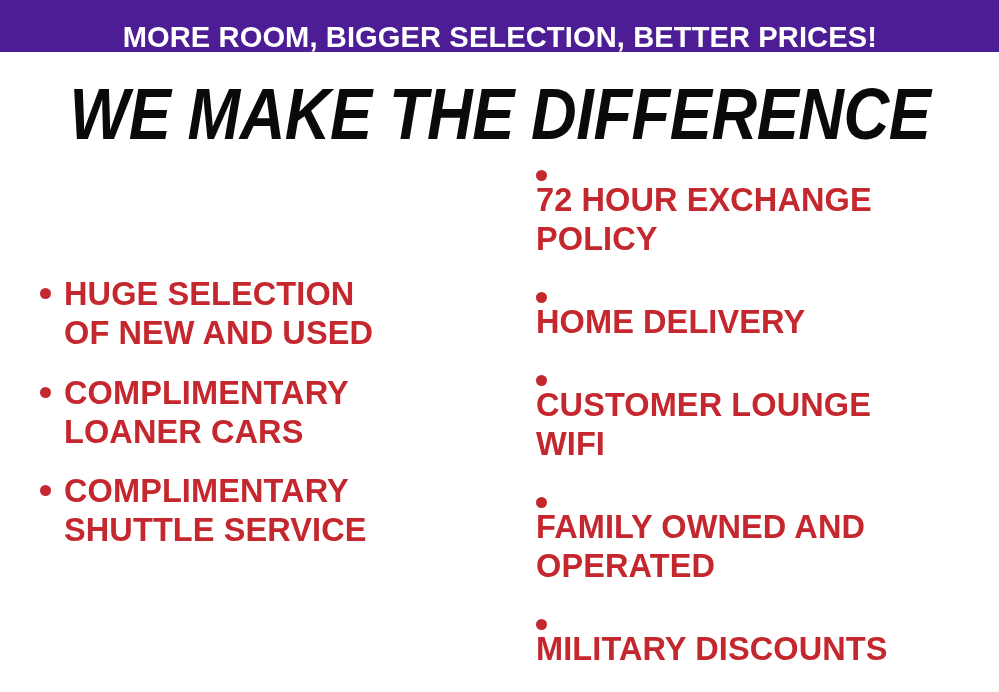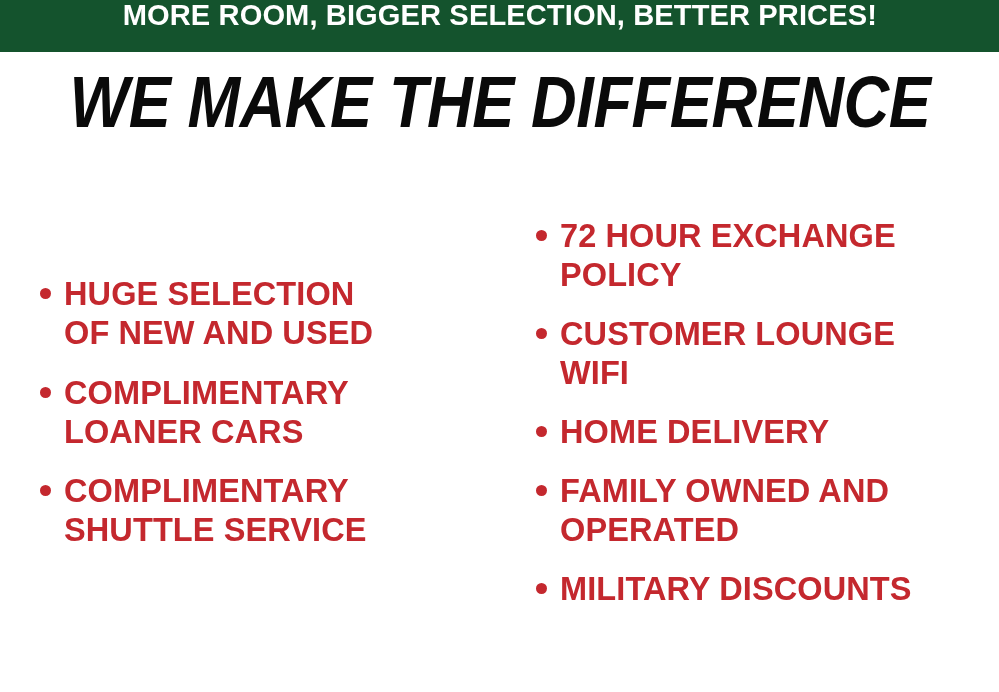--- a/index.html
+++ b/index.html
@@ -22,23 +22,23 @@
     position: relative;
     background: #ffffff;
     display: flex;
     flex-direction: column;
   }
 
   
   .ribbon {
     width: 100%;
     height: 52px;
-    background: #14532d;
-    display: flex;
-    align-items: flex-start;
+    background: #4c1d95;
+    display: flex;
+    align-items: flex-end;
     justify-content: center;
     flex: 0 0 52px;
     box-sizing: border-box;
   }
   .ribbon-text {
     color: #ffffff;
     font-family: "Liberation Sans", sans-serif;
     font-weight: bold;
     font-size: 30px;
     letter-spacing: 0.1px;
@@ -46,21 +46,21 @@
     white-space: nowrap;
     transform: scaleX(0.97);
     transform-origin: center;
     text-align: center;
   }
 
   
   .headline-wrap {
     flex: 0 0 96px;
     display: flex;
-    align-items: center;
+    align-items: flex-end;
     justify-content: center;
     padding-top: 4px;
     box-sizing: border-box;
   }
   .headline {
     color: #0a0a0a;
     font-family: "Liberation Sans", sans-serif;
     font-weight: bold;
     font-style: italic;
     font-size: 68px;
@@ -96,21 +96,21 @@
     padding-right: 0px;
   }
 
   .bullet-item {
     display: flex;
     flex-direction: row;
     align-items: flex-start;
     margin-bottom: 22px;
   }
   .col-left .bullet-item { margin-bottom: 21px; }
-  .col-right .bullet-item { margin-bottom: 20px; }
+  .col-right .bullet-item { margin-bottom: 20px; flex-direction: column; }
 
   .dot {
     flex: 0 0 auto;
     width: 11px;
     height: 11px;
     border-radius: 50%;
     background: #c4282e;
     margin-top: 13px;
     margin-right: 13px;
   }
@@ -169,31 +169,31 @@
     <div class="col col-right">
 
       <div class="bullet-item">
         <span class="dot"></span>
         <span class="bullet-text">72 HOUR EXCHANGE
 POLICY</span>
       </div>
 
       <div class="bullet-item">
         <span class="dot"></span>
+        <span class="bullet-text">HOME DELIVERY</span>
+      </div>
+
+      <div class="bullet-item">
+        <span class="dot"></span>
         <span class="bullet-text">CUSTOMER LOUNGE
 WIFI</span>
       </div>
 
       <div class="bullet-item">
         <span class="dot"></span>
-        <span class="bullet-text">HOME DELIVERY</span>
-      </div>
-
-      <div class="bullet-item">
-        <span class="dot"></span>
         <span class="bullet-text">FAMILY OWNED AND
 OPERATED</span>
       </div>
 
       <div class="bullet-item">
         <span class="dot"></span>
         <span class="bullet-text">MILITARY DISCOUNTS</span>
       </div>
 
 

